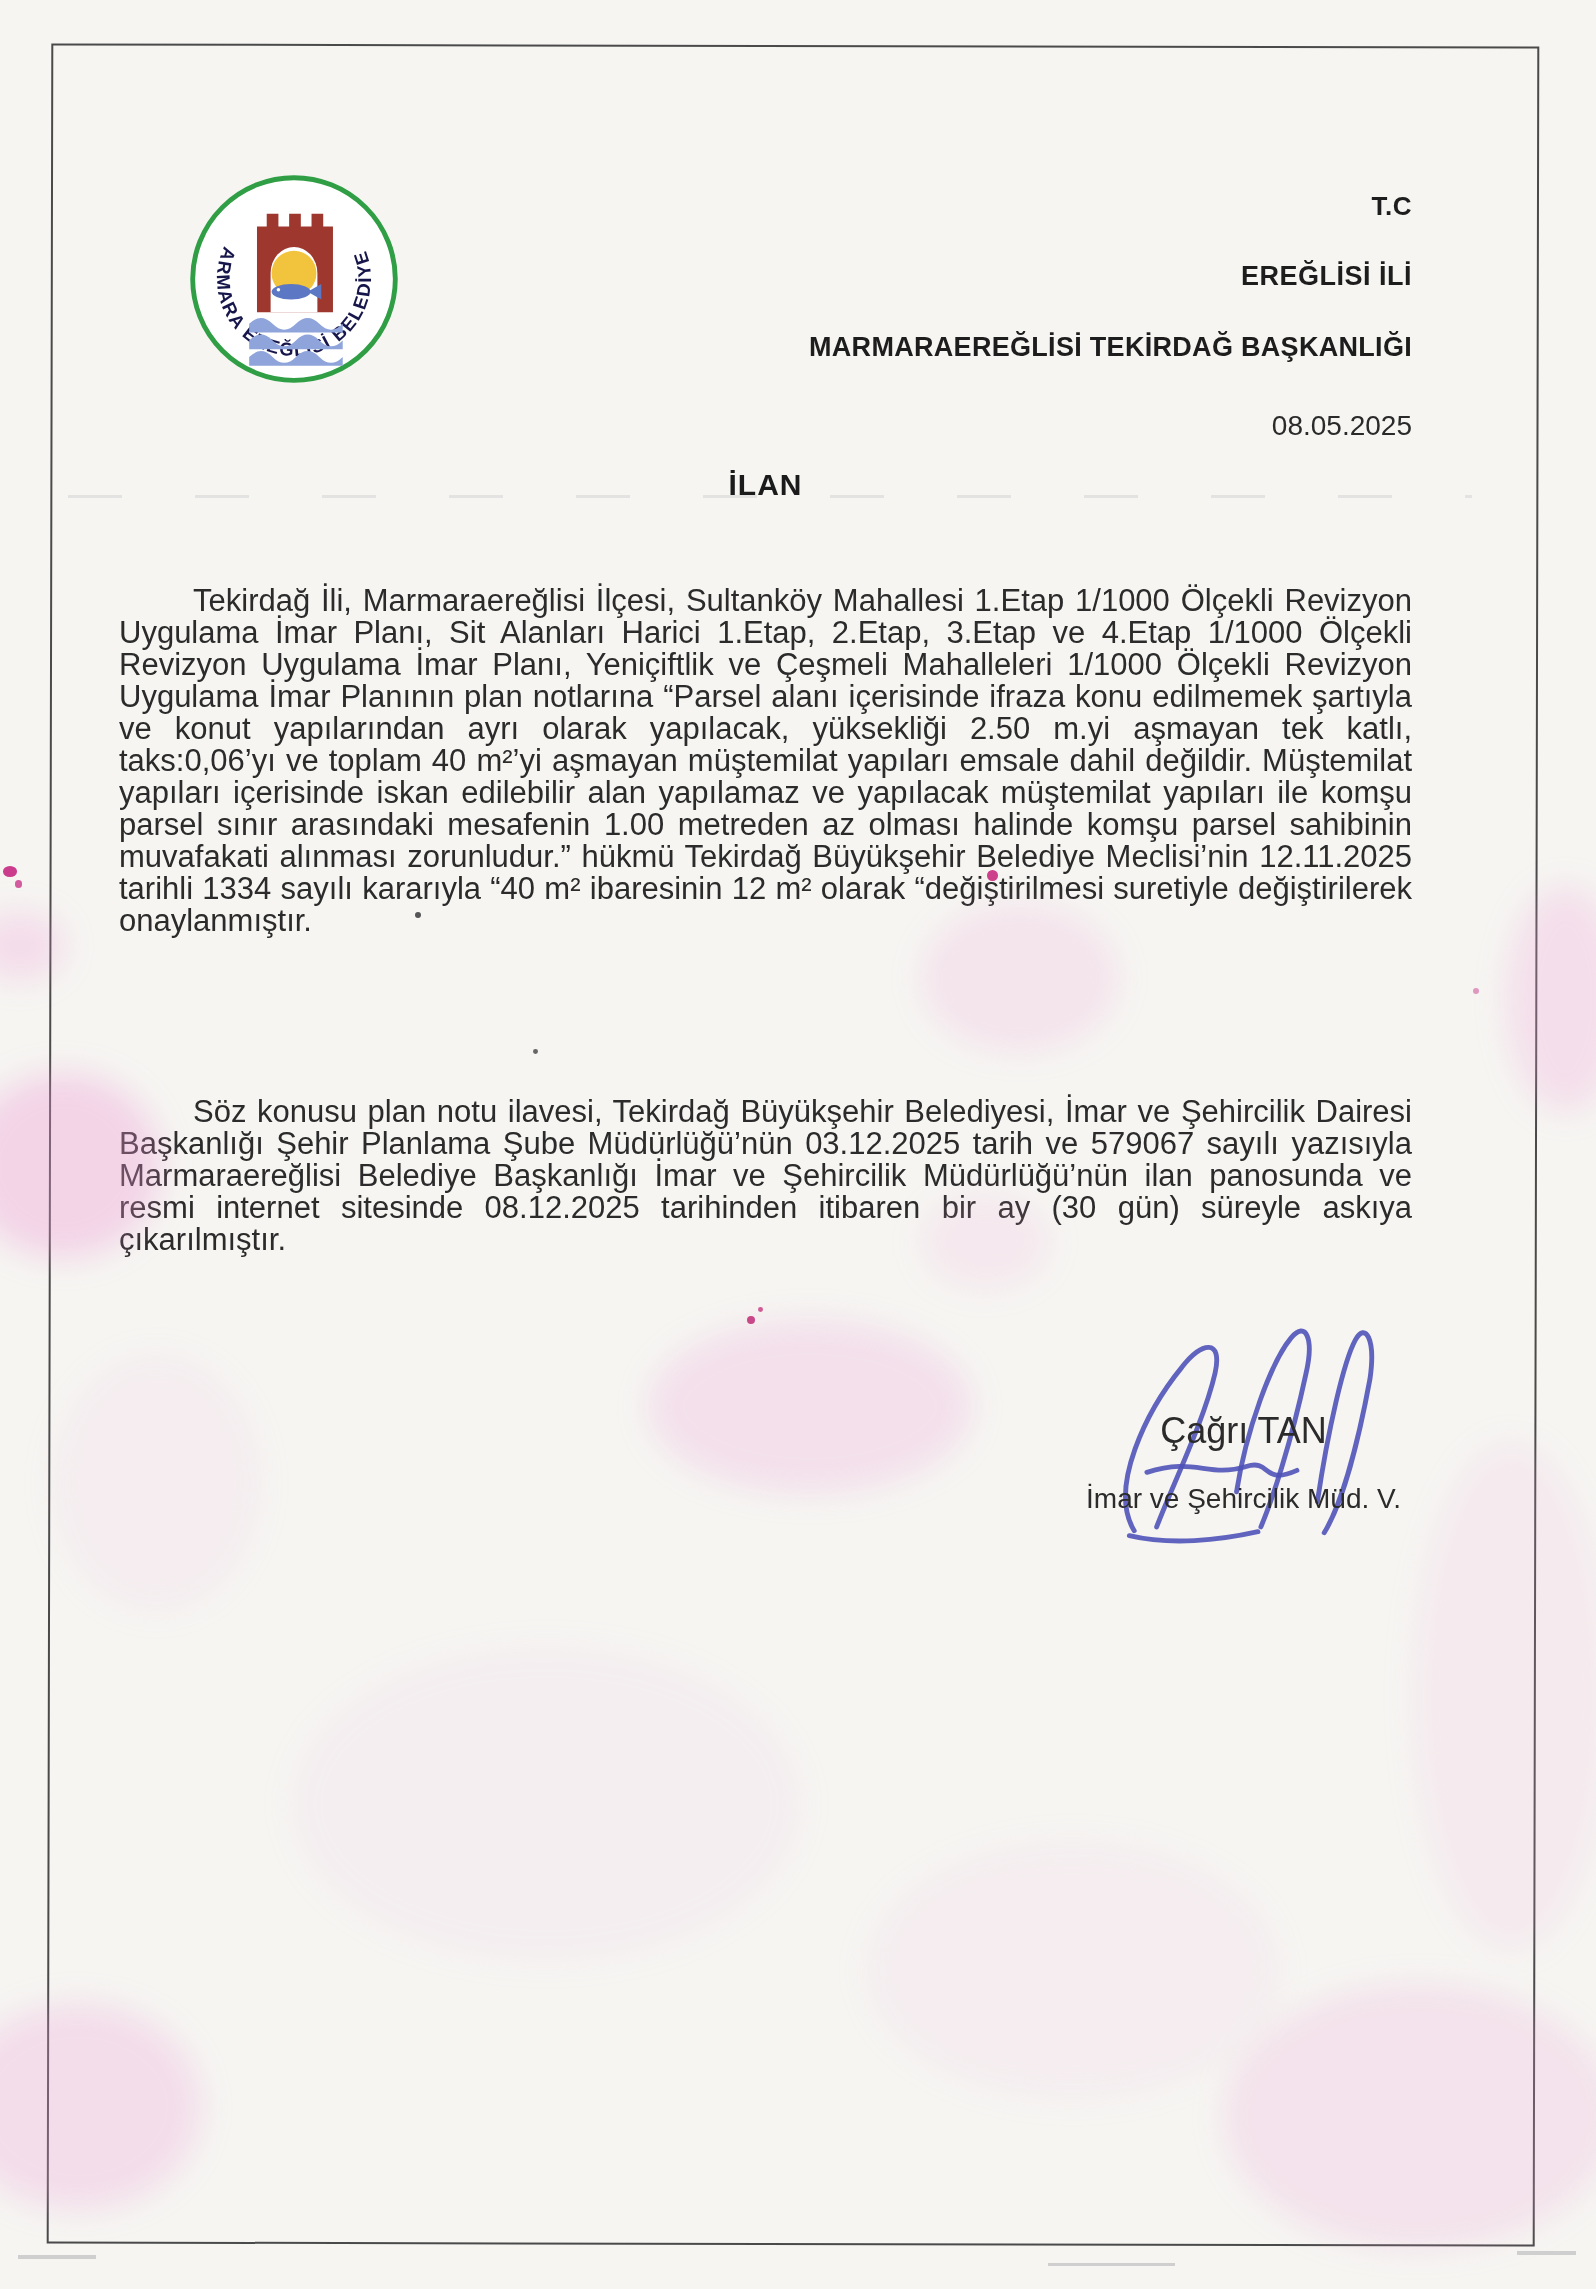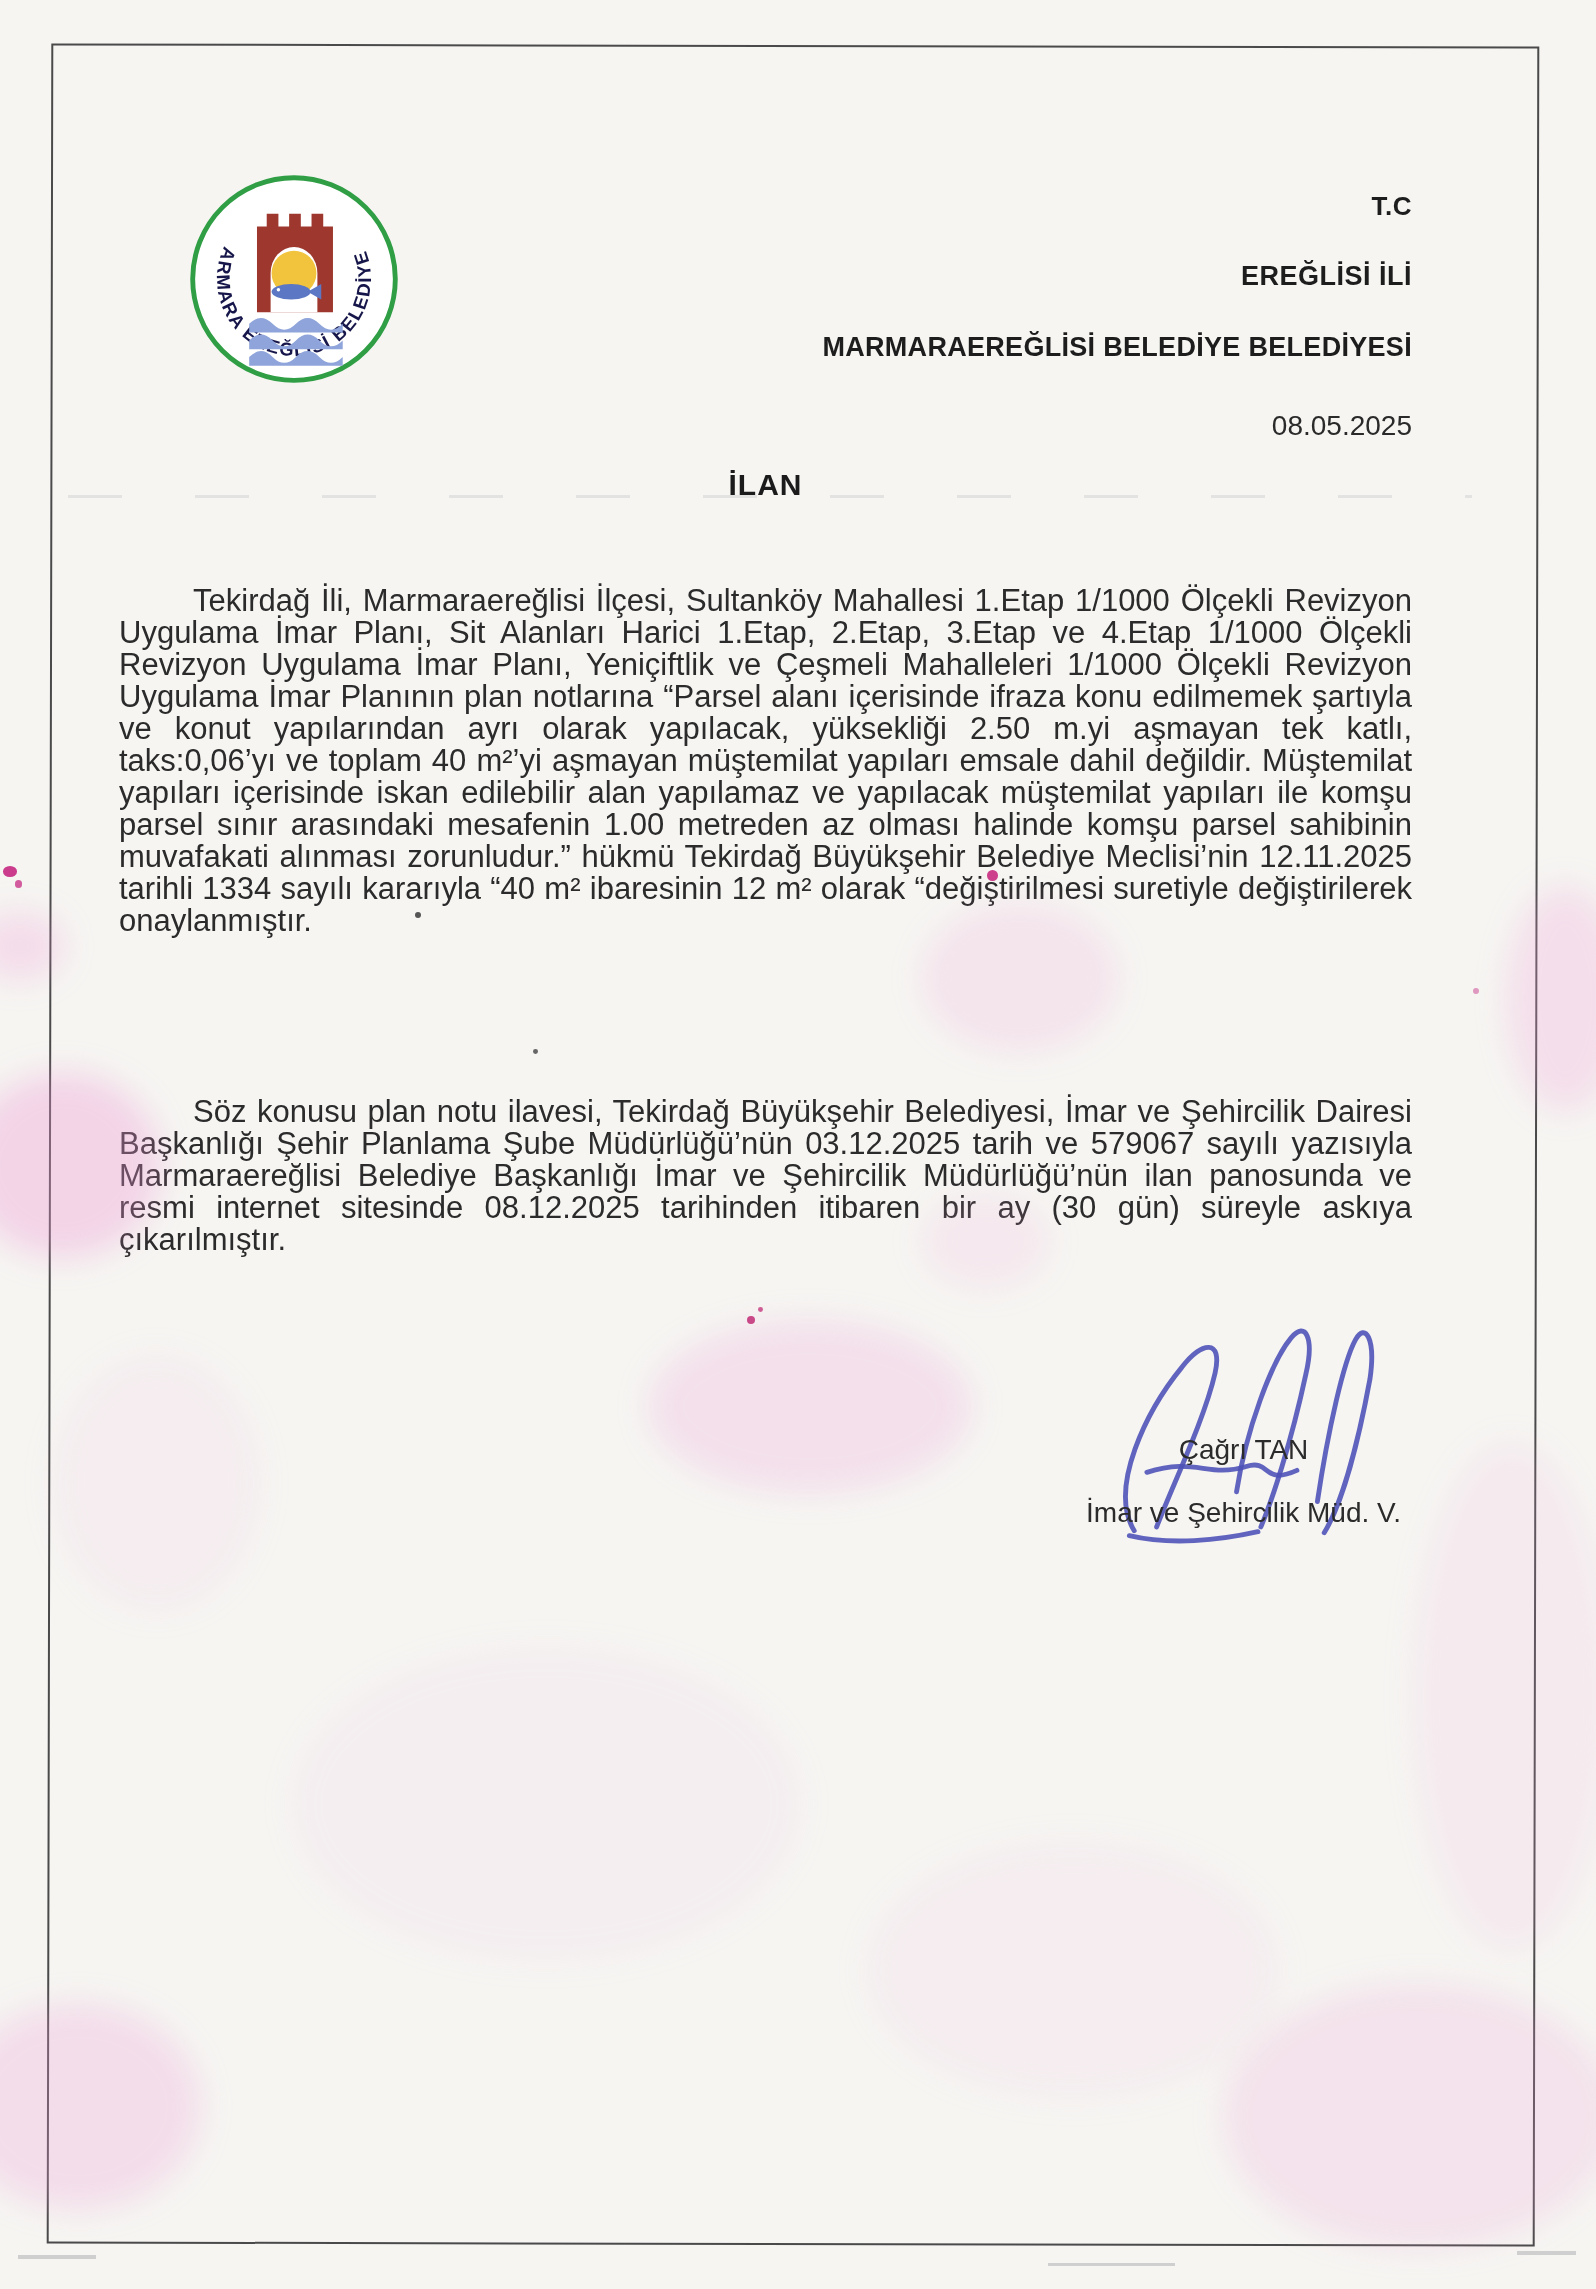--- a/index.html
+++ b/index.html
@@ -32,21 +32,21 @@
   .body-par{
     position:absolute;left:119px;width:1293px;
     font-size:31px;line-height:32px;
     text-align:justify;text-indent:74px;
     color:#2b2b2b;margin:0;
   }
   .p1{top:585px;}
   .p2{top:1096px;}
   
   .sig-block{position:absolute;left:1058px;top:1410px;width:371px;text-align:center;color:#2b2b2b;}
-  .sig-name{font-size:28px;margin-top:24px;}
+  .sig-name{font-size:36px;}
   .sig-title{font-size:28px;margin-top:31px;text-align:center;}
   .sig-svg{position:absolute;left:1090px;top:1295px;width:295px;height:265px;}
   .sig-svg path{stroke:#4c50b6;stroke-width:5;fill:none;stroke-linecap:round;opacity:.88;}
   
   .stain{position:absolute;border-radius:50%;filter:blur(15.6px);pointer-events:none;}
   .dot{position:absolute;border-radius:50%;pointer-events:none;}
   .dash{position:absolute;background:#cfcfcf;pointer-events:none;}
 </style>
 </head>
 <body>
@@ -76,21 +76,21 @@
 
   <g fill="#8ea4da">
     <path d="M70,164 q12,-12 24,0 t24,0 t24,0 t24,0 v9 h-96 z"></path>
     <path d="M70,181 q12,-12 24,0 t24,0 t24,0 t24,0 v9 h-96 z"></path>
     <path d="M70,198 q12,-12 24,0 t24,0 t24,0 t24,0 v9 h-96 z"></path>
   </g>
 </svg>
 
 <div class="hdr hdr-tc">T.C</div>
 <div class="hdr hdr-il">EREĞLİSİ İLİ</div>
-<div class="hdr hdr-bask">MARMARAEREĞLİSİ BELEDİYE BELEDİYESİ</div>
+<div class="hdr hdr-bask">MARMARAEREĞLİSİ TEKİRDAĞ BAŞKANLIĞI</div>
 
 <div class="date">08.05.2025</div>
 
 <div class="streak"></div>
 <div class="doc-title">İLAN</div>
 
 <p class="body-par p1">Tekirdağ İli, Marmaraereğlisi İlçesi, Sultanköy Mahallesi 1.Etap 1/1000 Ölçekli Revizyon Uygulama İmar Planı, Sit Alanları Harici 1.Etap, 2.Etap, 3.Etap ve 4.Etap 1/1000 Ölçekli Revizyon Uygulama İmar Planı, Yeniçiftlik ve Çeşmeli Mahalleleri 1/1000 Ölçekli Revizyon Uygulama İmar Planının plan notlarına “Parsel alanı içerisinde ifraza konu edilmemek şartıyla ve konut yapılarından ayrı olarak yapılacak, yüksekliği 2.50 m.yi aşmayan tek katlı, taks:0,06’yı ve toplam 40 m²’yi aşmayan müştemilat  yapıları emsale dahil değildir. Müştemilat yapıları içerisinde iskan edilebilir alan yapılamaz ve yapılacak müştemilat yapıları ile komşu parsel sınır arasındaki mesafenin 1.00 metreden az olması halinde komşu parsel sahibinin muvafakati alınması zorunludur.” hükmü Tekirdağ Büyükşehir Belediye Meclisi’nin 12.11.2025 tarihli 1334 sayılı kararıyla “40 m² ibaresinin 12 m² olarak “değiştirilmesi suretiyle değiştirilerek onaylanmıştır.</p>
 <p class="body-par p2">Söz konusu plan notu ilavesi, Tekirdağ Büyükşehir Belediyesi, İmar ve Şehircilik Dairesi Başkanlığı Şehir Planlama Şube Müdürlüğü’nün 03.12.2025 tarih ve 579067 sayılı yazısıyla Marmaraereğlisi Belediye Başkanlığı İmar ve Şehircilik Müdürlüğü’nün ilan panosunda ve resmi internet sitesinde 08.12.2025 tarihinden itibaren bir ay (30 gün) süreyle askıya çıkarılmıştır.</p>
 
 <svg class="sig-svg" viewBox="0 0 302 272">

